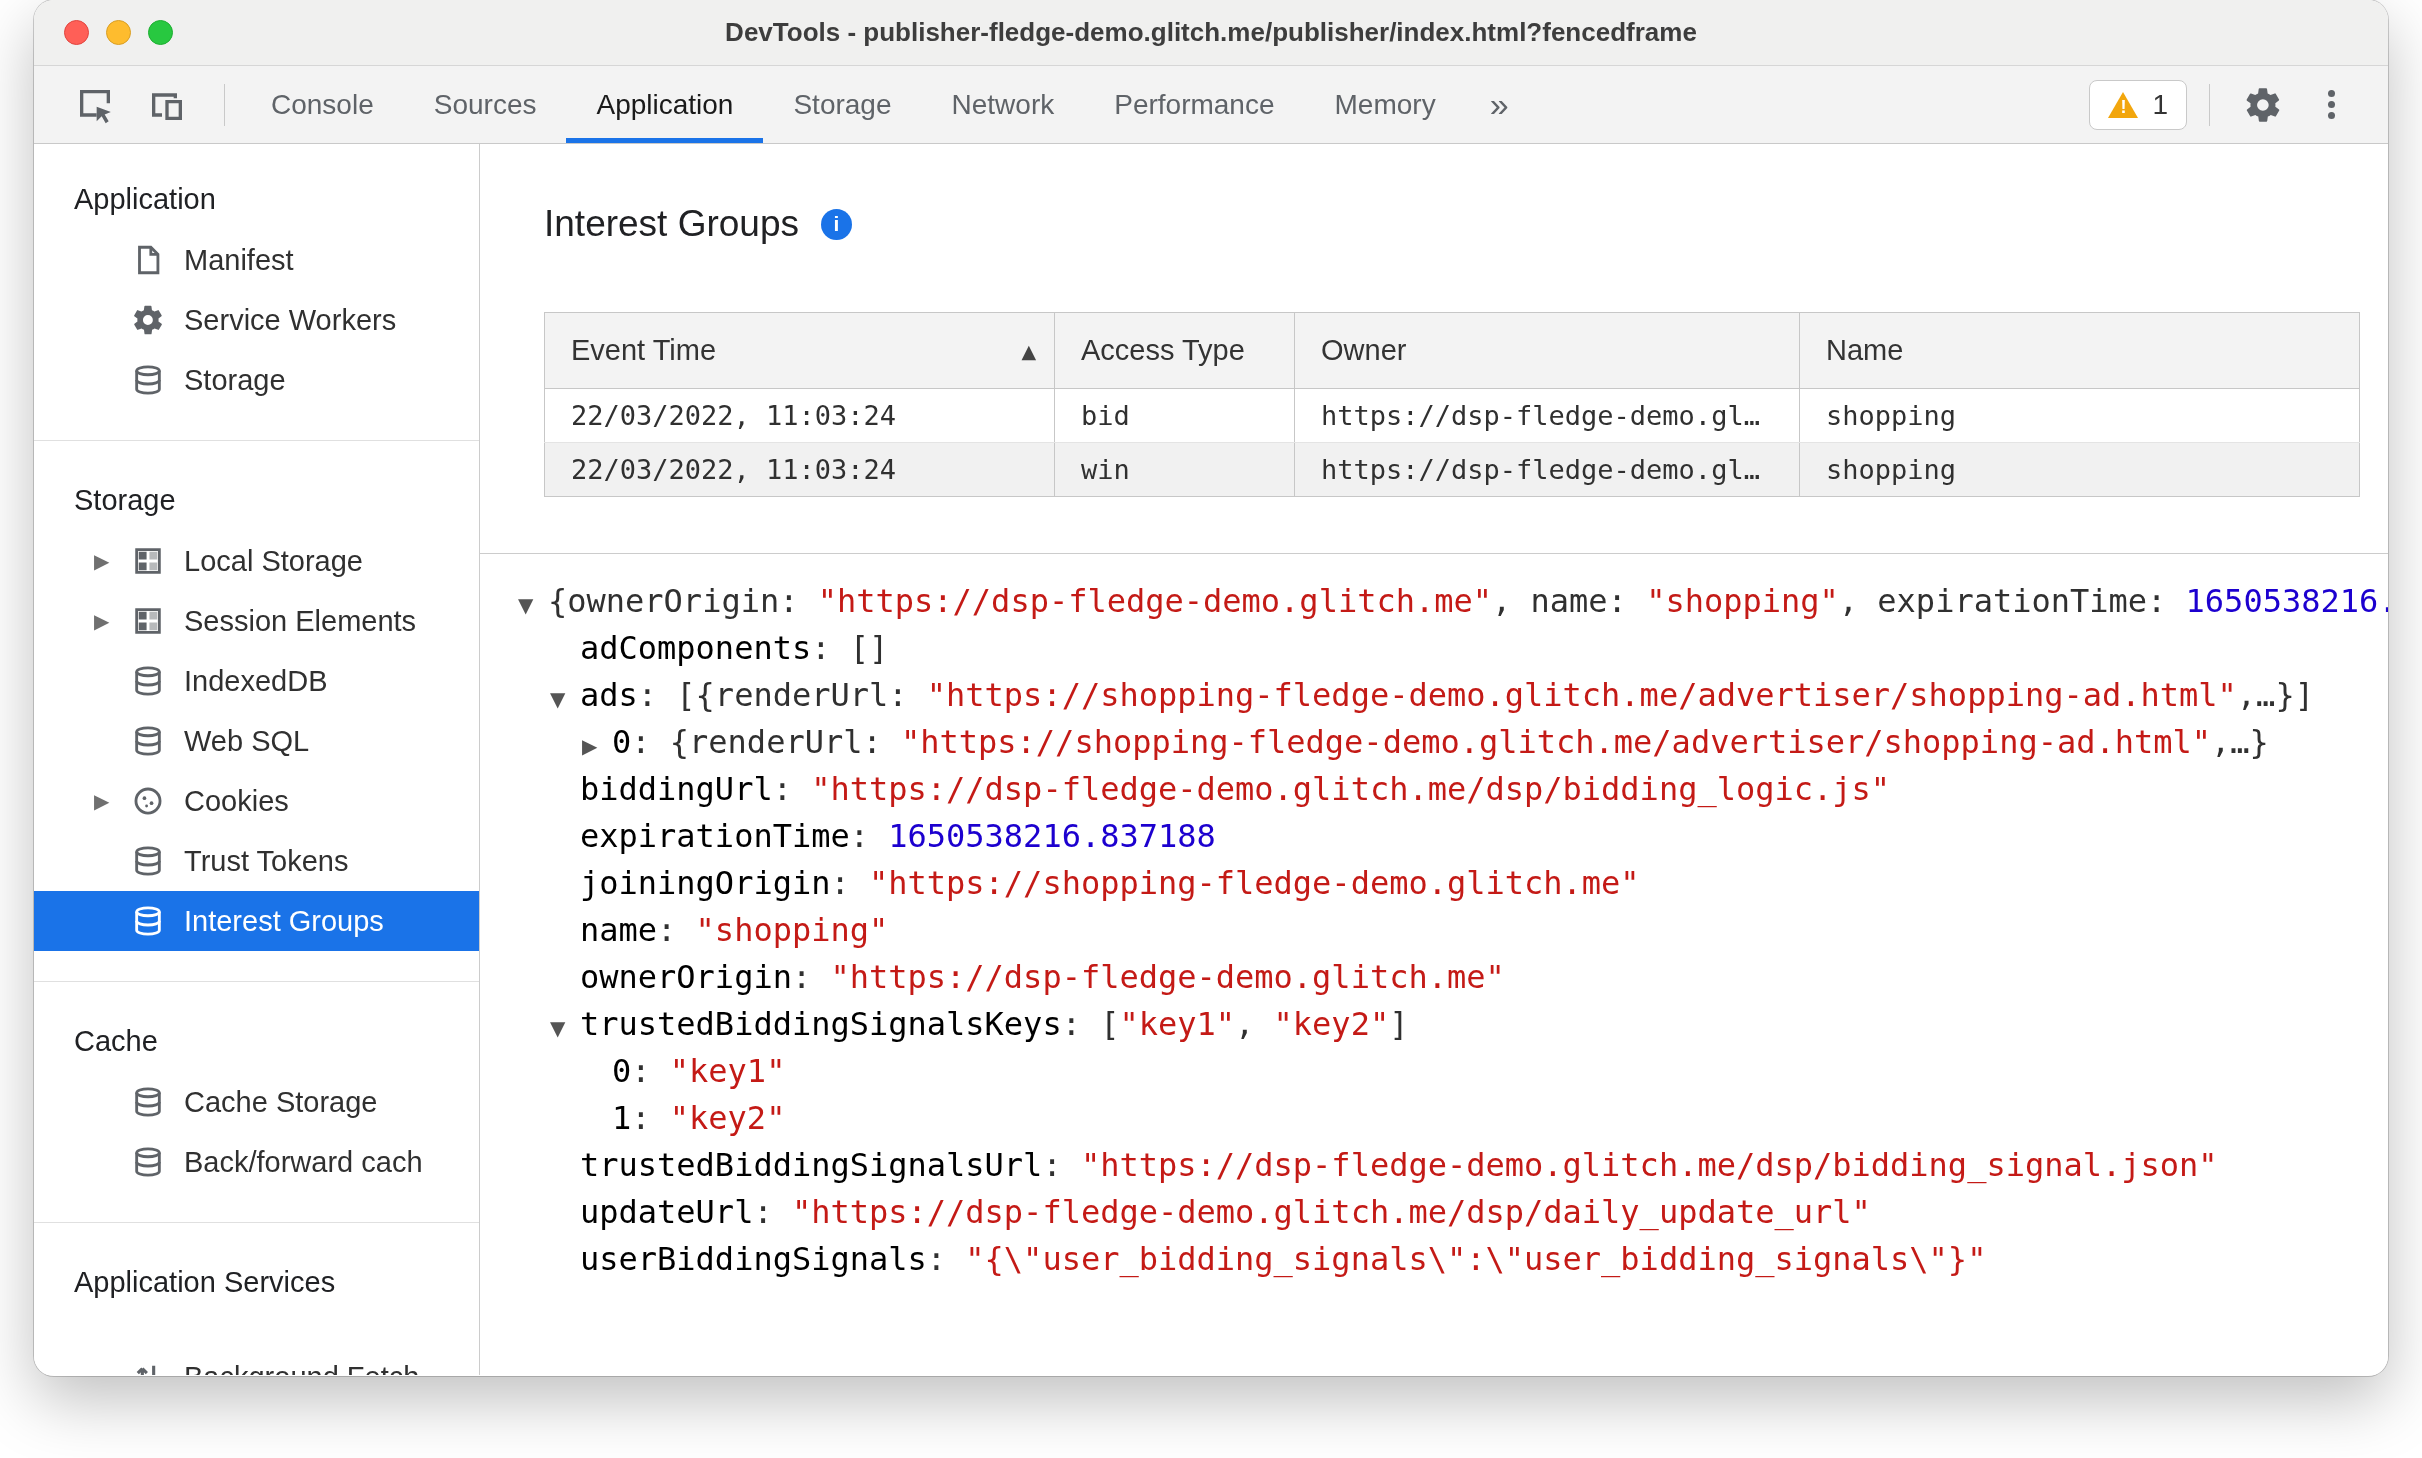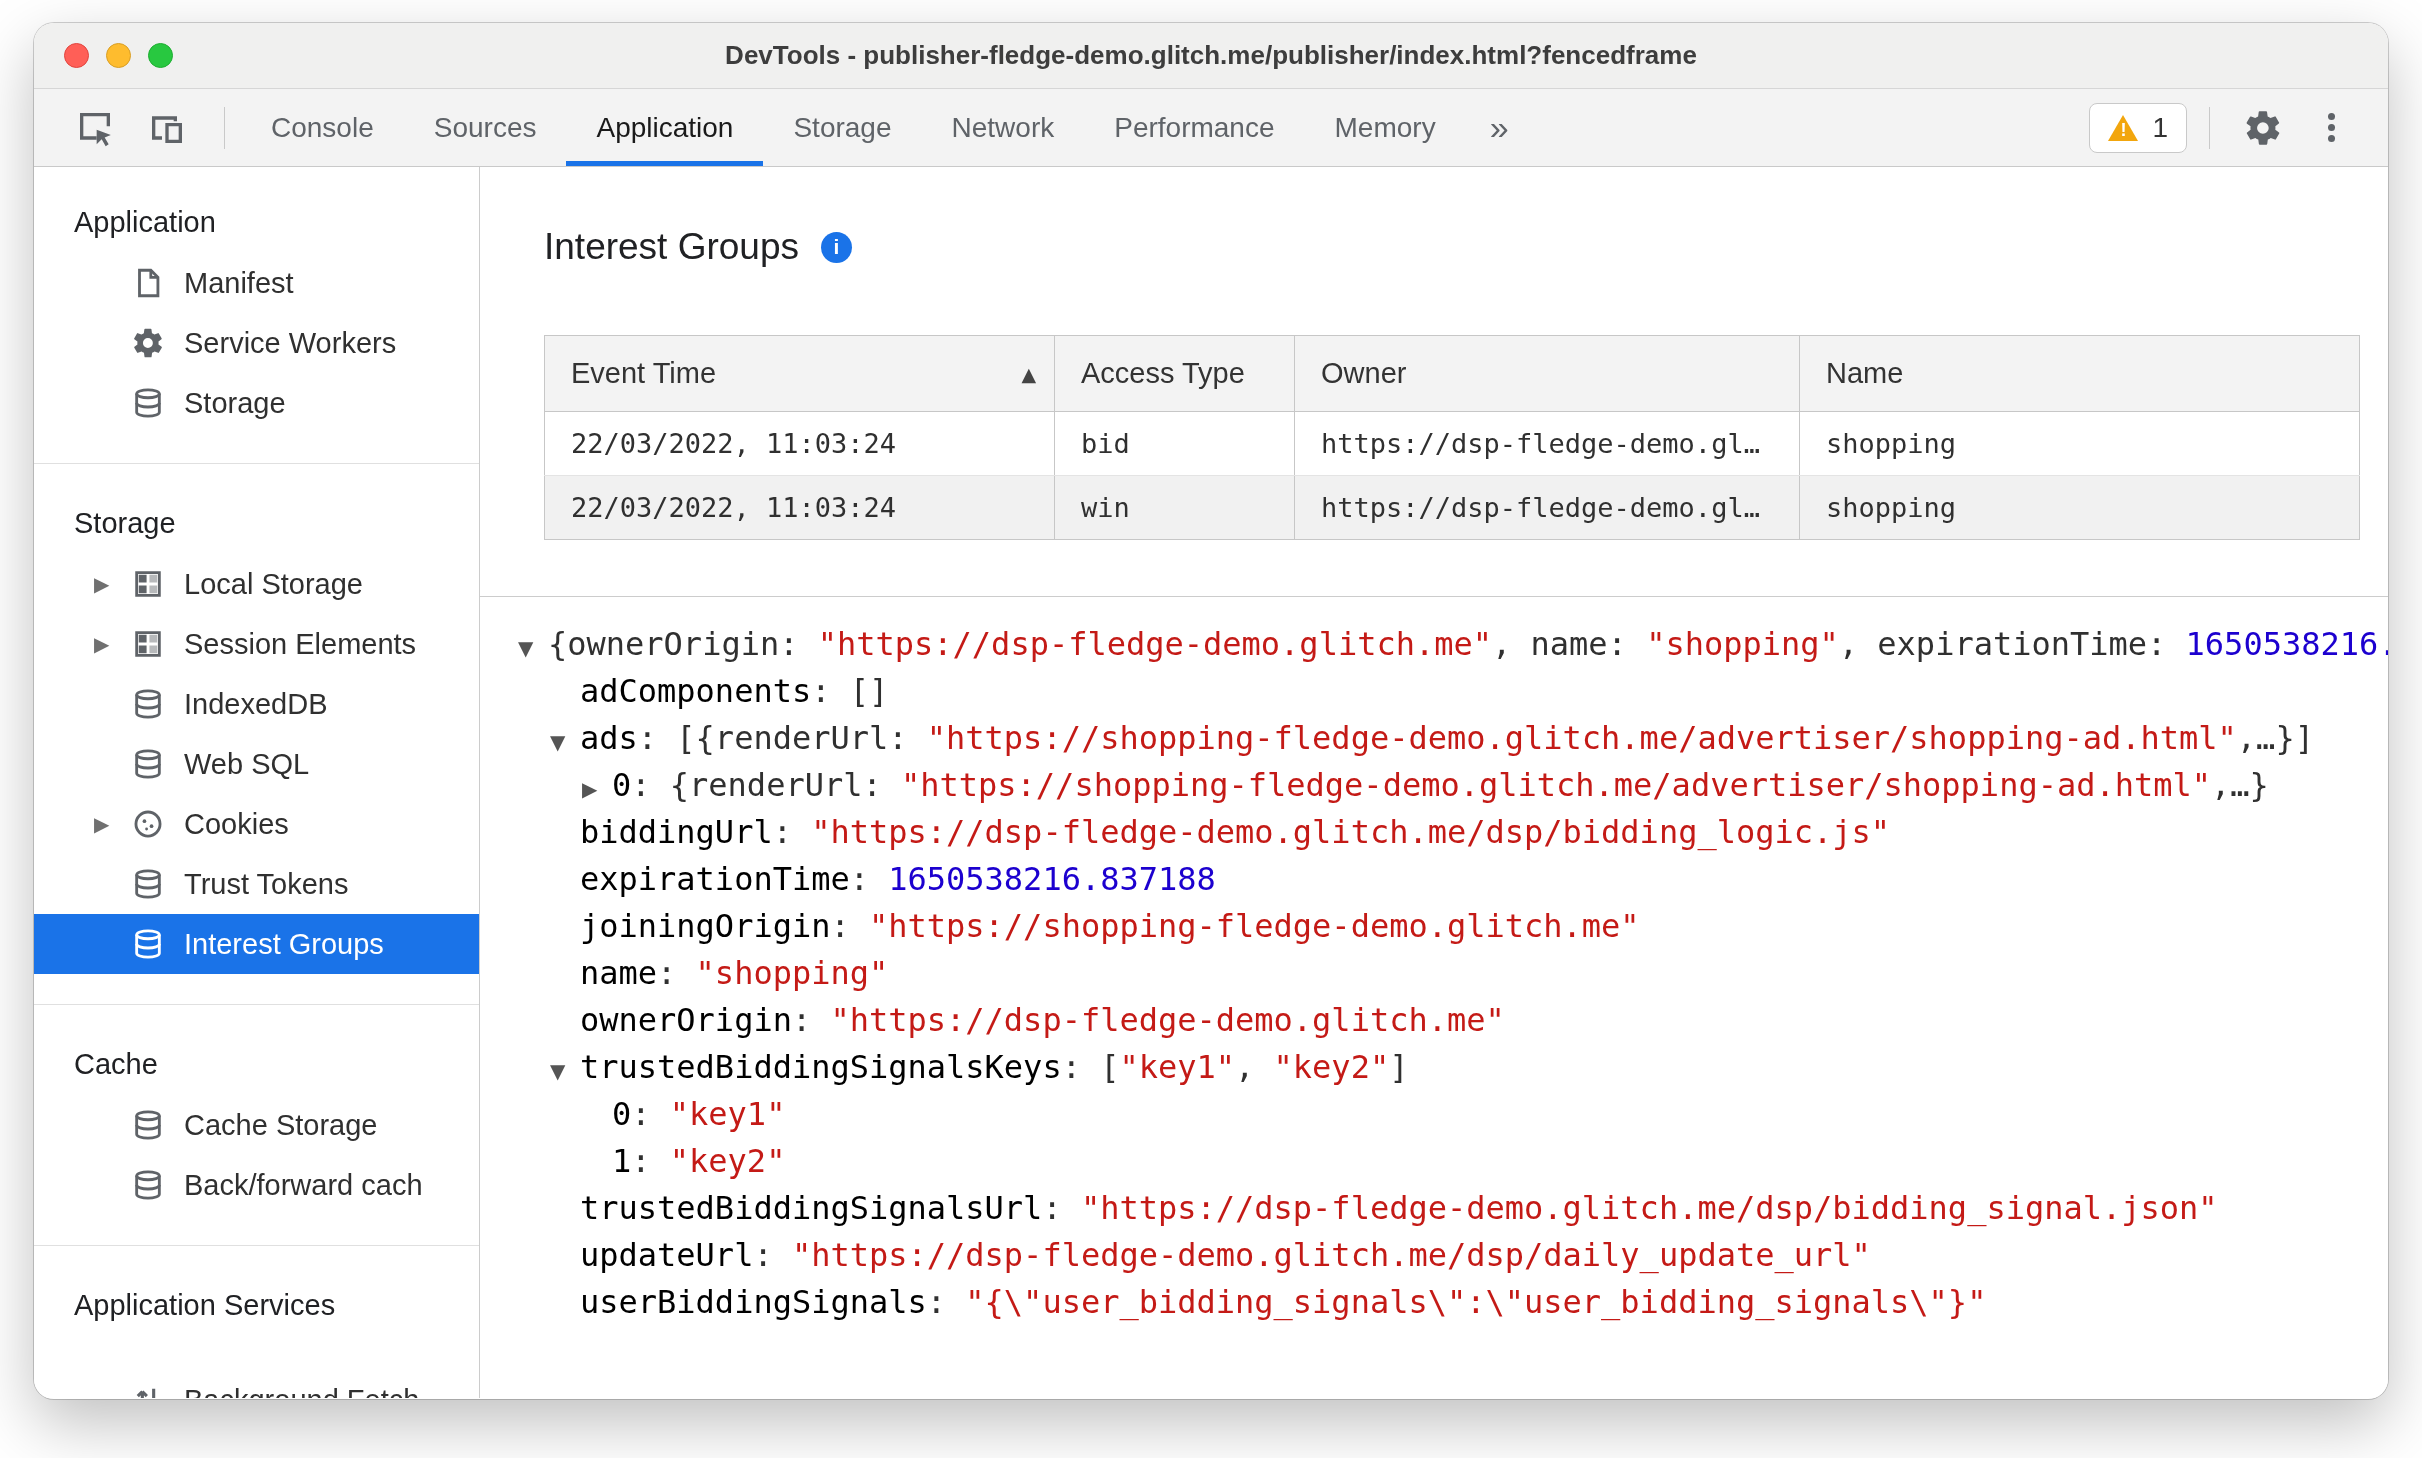--- a/index.html
+++ b/index.html
@@ -1,20 +1,20 @@
 <!DOCTYPE html>
 <html><head>
 <meta charset="utf-8">
 <style>
   * { margin:0; padding:0; box-sizing:border-box; }
   html,body { width:2422px; height:1458px; background:#ffffff;
               font-family:"Liberation Sans","DejaVu Sans",sans-serif; }
   button { font-family:Liberation Sans, sans-serif; background:none; border:none; cursor:pointer; }
 
-  .window { position:absolute; left:34px; top:23px; width:2354px; height:1376px;
+  .window { position:absolute; left:34px; top:0; width:2354px; height:1376px;
             background:#fff; border-radius:20px; overflow:hidden;
             box-shadow:0 0 0 1px rgba(0,0,0,.18), 0 24px 64px rgba(0,0,0,.25); }
 
   
   .titlebar { height:66px; background:#f0f0ef; border-bottom:1px solid #d6d6d6;
               position:relative; display:flex; align-items:center; }
   .traffic { position:absolute; left:30px; top:0; height:100%; display:flex; align-items:center; gap:17px; }
   .tl { width:25px; height:25px; border-radius:50%; }
   .tl.red    { background:#ff5f57; border:1px solid #e0443e; }
   .tl.yellow { background:#febc2e; border:1px solid #d89e24; }
@@ -72,21 +72,21 @@
           font-size:21px; font-weight:700; }
   .info::after { content:"i"; }
 
   .igtable { border-collapse:collapse; table-layout:fixed; margin:64px 28px 0 64px;
              width:1815px; }
   .igtable th { background:#f3f3f3; height:76px; text-align:left; font-weight:400;
                 font-size:29px; color:#333; padding-left:26px;
                 border:1px solid #c7c7c7; position:relative; white-space:nowrap; }
   .sort { position:absolute; right:18px; top:50%; transform:translateY(-50%);
           font-size:19px; color:#444; font-family:"DejaVu Sans",sans-serif; }
-  .igtable td { height:64px; padding-left:26px; border:1px solid #c7c7c7;
+  .igtable td { height:54px; padding-left:26px; border:1px solid #c7c7c7;
                 font-family:"DejaVu Sans Mono","Liberation Mono",monospace;
                 font-size:27px; color:#303030; white-space:nowrap; overflow:hidden; }
   .igtable tbody tr:first-child td { border-bottom-color:#e4e4e4; }
   .igtable tbody tr:nth-child(2) { background:#f1f1f1; }
 
   .split { height:1px; background:#ccc; margin-top:56px; }
 
   .tree { padding:24px 0 0 38px; flex:1; overflow:hidden;
           font-family:"DejaVu Sans Mono","Liberation Mono",monospace;
           font-size:32px; color:#303030; }

